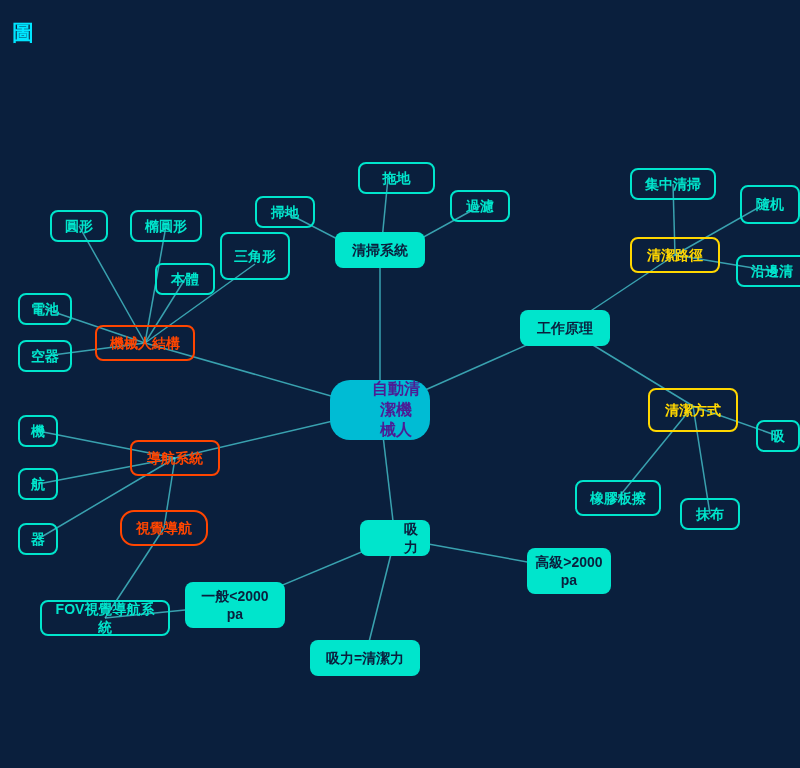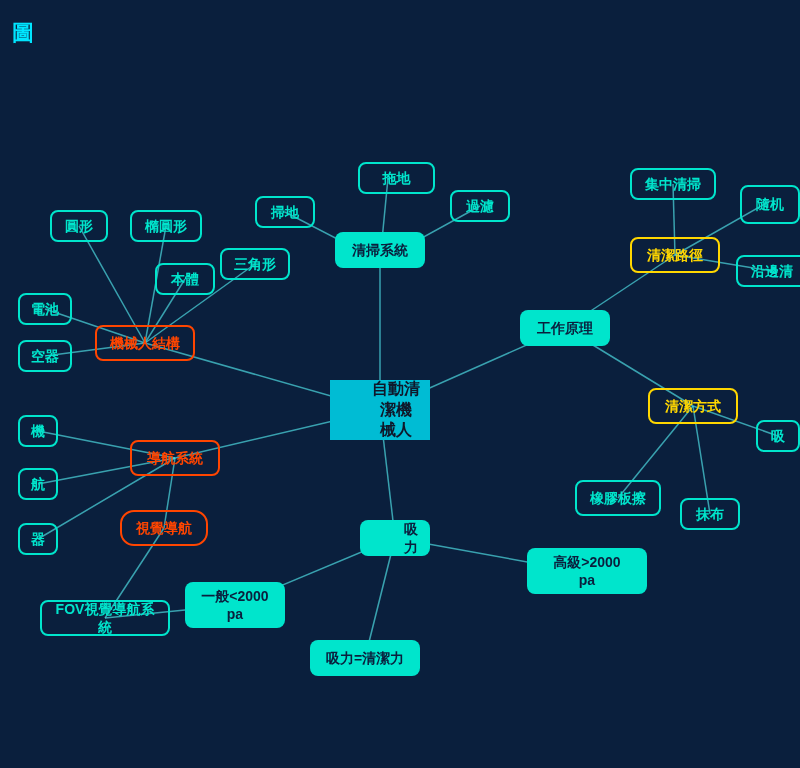--- a/index.html
+++ b/index.html
@@ -62,24 +62,24 @@
     }
 
     .node-gold-text {
       background-color: transparent;
       color: #ffd700;
       border: 2px solid #ffd700;
     }
 
     .node-center {
       background-color: #00bcd4;
-      color: #0f172a;
+      color: #4c1d95;
       font-size: 16px;
       font-weight: bold;
-      border-radius: 0;
+      border-radius: 20px;
       padding-left: 40px;
     }
   </style>
 </head>
 <body>
 
 <div class="title">圖</div>
 
 <svg class="connections" id="svg-connections">
     <line x1="380" y1="410" x2="380" y2="261" stroke="#4dd9e0" stroke-width="1.5" opacity="0.7"></line>
@@ -117,39 +117,39 @@
 
 <div id="nodes-container">
     <div class="node node-center" style="left: 330px; top: 380px; width: 100px; height: 60px;">自動清潔機
 械人</div>
     <div class="node node-cyan" style="left: 335px; top: 232px; width: 90px; height: 36px;">清掃系統</div>
     <div class="node node-cyan" style="left: 520px; top: 310px; width: 90px; height: 36px;">工作原理</div>
     <div class="node node-cyan" style="left: 360px; top: 520px; width: 70px; height: 36px; padding-left: 40px;">吸力</div>
     <div class="node node-red-text" style="left: 130px; top: 440px; width: 90px; height: 36px;">導航系統</div>
     <div class="node node-red-text" style="left: 95px; top: 325px; width: 100px; height: 36px;">機械人結構</div>
     <div class="node node-gold-text" style="left: 630px; top: 237px; width: 90px; height: 36px;">清潔路徑</div>
-    <div class="node node-gold-text" style="left: 648px; top: 388px; width: 90px; height: 36px; text-align: center;">清潔方式</div>
+    <div class="node node-gold-text" style="left: 648px; top: 388px; width: 90px; height: 44px; text-align: center;">清潔方式</div>
     <div class="node node-red-text" style="left: 120px; top: 510px; width: 88px; height: 36px; border-radius: 14px;">視覺導航</div>
     <div class="node node-outline" style="left: 358px; top: 162px; width: 77px; height: 32px;">拖地</div>
     <div class="node node-outline" style="left: 255px; top: 196px; width: 60px; height: 32px;">掃地</div>
     <div class="node node-outline" style="left: 450px; top: 190px; width: 60px; height: 32px;">過濾</div>
-    <div class="node node-outline" style="left: 155px; top: 263px; width: 60px; height: 32px;">本體</div>
-    <div class="node node-outline" style="left: 220px; top: 248px; width: 70px; height: 32px;">三角形</div>
+    <div class="node node-outline" style="left: 155px; top: 263px; width: 60px; height: 32px; border-radius: 7px;">本體</div>
+    <div class="node node-outline" style="left: 220px; top: 232px; width: 70px; height: 48px;">三角形</div>
     <div class="node node-outline" style="left: 130px; top: 210px; width: 72px; height: 32px;">橢圓形</div>
     <div class="node node-outline" style="left: 50px; top: 210px; width: 58px; height: 32px;">圓形</div>
     <div class="node node-outline" style="left: 18px; top: 293px; width: 54px; height: 32px;">電池</div>
     <div class="node node-outline" style="left: 18px; top: 340px; width: 54px; height: 32px;">空器</div>
     <div class="node node-outline" style="left: 18px; top: 415px; width: 40px; height: 32px;">機</div>
     <div class="node node-outline" style="left: 18px; top: 468px; width: 40px; height: 32px;">航</div>
     <div class="node node-outline" style="left: 18px; top: 523px; width: 40px; height: 32px;">器</div>
     <div class="node node-outline" style="left: 630px; top: 168px; width: 86px; height: 32px;">集中清掃</div>
     <div class="node node-outline" style="left: 740px; top: 185px; width: 60px; height: 39px;">隨机</div>
     <div class="node node-outline" style="left: 736px; top: 255px; width: 72px; height: 32px;">沿邊清</div>
     <div class="node node-outline" style="left: 575px; top: 480px; width: 86px; height: 36px;">橡膠板擦</div>
     <div class="node node-outline" style="left: 680px; top: 498px; width: 60px; height: 32px;">抹布</div>
     <div class="node node-outline" style="left: 756px; top: 420px; width: 44px; height: 32px;">吸</div>
-    <div class="node node-cyan" style="left: 527px; top: 548px; width: 120px; height: 46px;">高級&gt;2000
+    <div class="node node-cyan" style="left: 527px; top: 548px; width: 84px; height: 46px;">高級&gt;2000
  pa</div>
     <div class="node node-cyan" style="left: 185px; top: 582px; width: 100px; height: 46px;">一般&lt;2000
  pa</div>
     <div class="node node-cyan" style="left: 310px; top: 640px; width: 110px; height: 36px;">吸力=清潔力</div>
     <div class="node node-outline" style="left: 40px; top: 600px; width: 130px; height: 36px;">FOV視覺導航系統</div>
   </div>
 
 </body></html>

